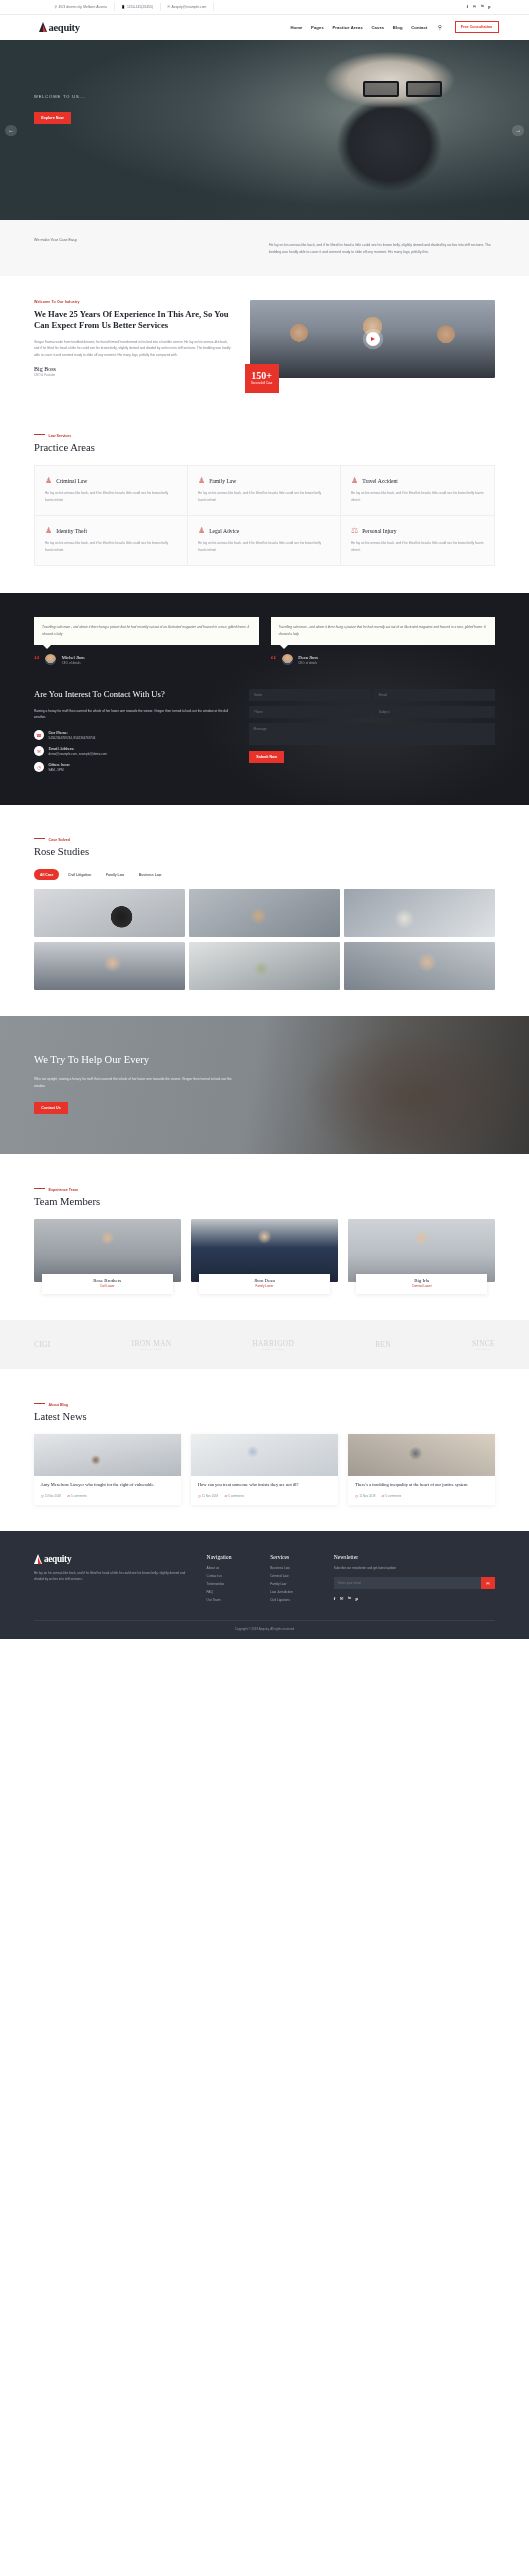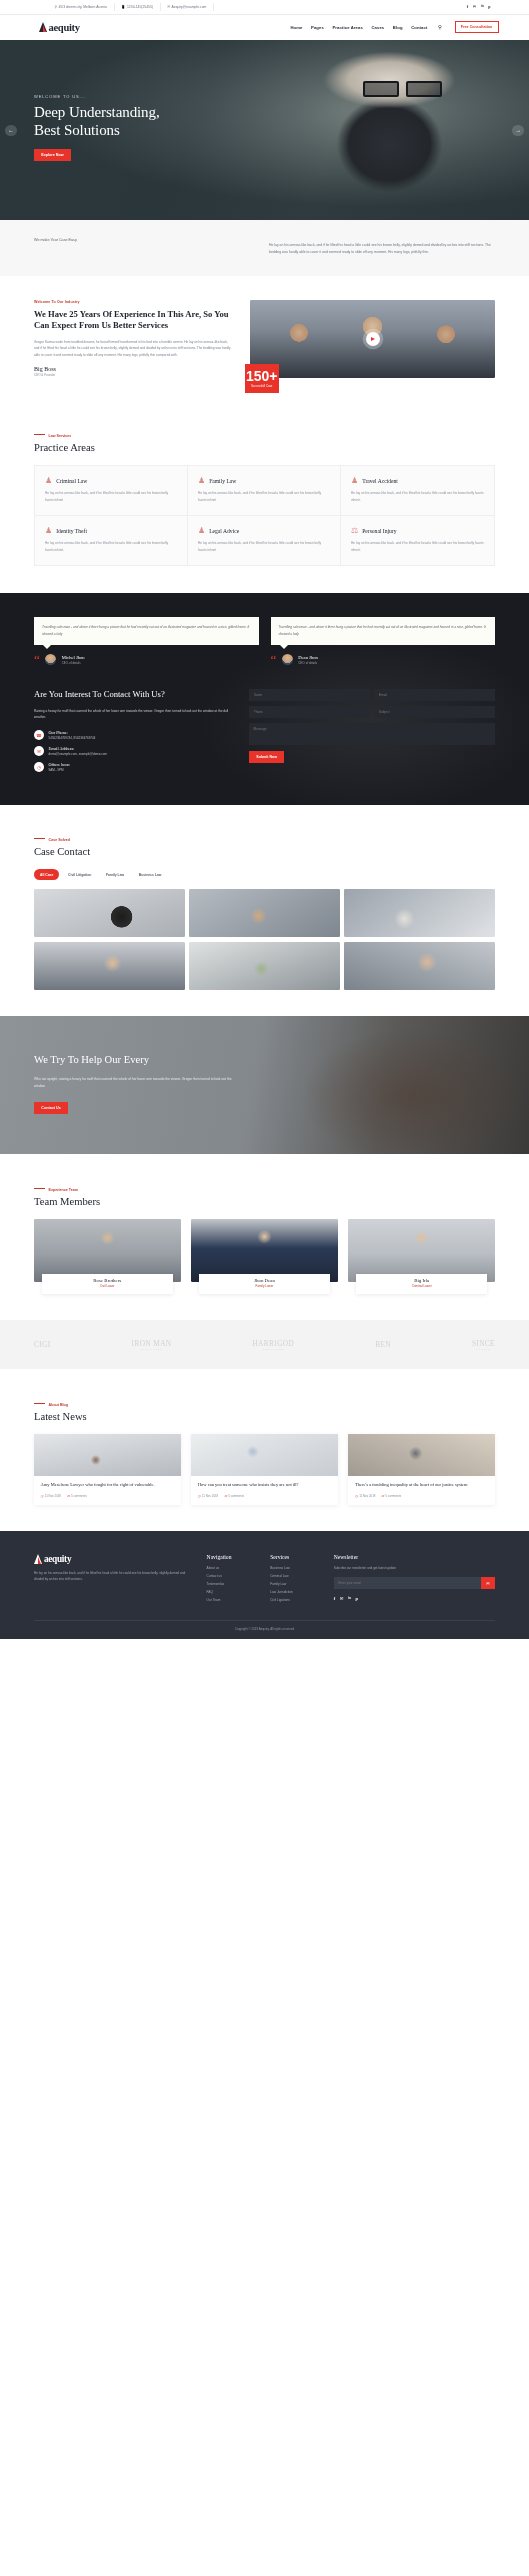--- a/index.html
+++ b/index.html
@@ -129,21 +129,21 @@
     width:14px; height:14px; border-radius:50%; background:#fff;
     display:flex; align-items:center; justify-content:center; cursor:pointer;
     box-shadow:0 0 0 3.3px rgba(255,255,255,.25);
   }
   .play:after { content:""; border-left:4px solid #e8332a; border-top:2.6px solid transparent; border-bottom:2.6px solid transparent; margin-left:1.3px;}
   .badge {
     position:absolute; left:-5.3px; bottom:-14.6px; width:34px; height:29px;
     background:#e8332a; color:#fff; display:flex; flex-direction:column;
     align-items:center; justify-content:center; gap:1.3px;
   }
-  .badge-num { font-family:Liberation Sans, sans-serif; font-size:14px; font-weight:700; }
+  .badge-num { font-family:Liberation Serif, serif; font-size:10px; font-weight:700; }
   .badge-lbl { font-size:2.8px; line-height:1.4; text-align:center; }
 
   
   .section { padding:26.5px 34px; background:#fff; }
   .sec-head { margin-bottom:12px; }
   .dashline { display:inline-block; width:10.6px; height:0.7px; background:#c0392f; vertical-align:middle; margin-right:4px;}
   .sec-eyebrow { font-size:3.6px; font-weight:700; color:#c0392f; }
   .sec-title { font-family:"Liberation Serif",serif; font-size:10.6px; color:#20252f; margin-top:3.3px; font-weight:400;}
   .pa-grid {
     display:grid; grid-template-columns:repeat(3,1fr); border:0.7px solid #efefef;
@@ -321,24 +321,20 @@
     <span class="search-ic">⚲</span>
     <button class="btn-consult">Free Consultation</button>
   </div>
 </div>
 
 <div class="hero">
   <div class="figure"></div>
   <div class="glasses"></div>
   <div class="hero-inner">
     <div class="hero-eyebrow">WELCOME TO US...</div>
-    <div class="hero-title serif">
-      <div>Deep Understanding,</div>
-      <div>Best Solutions</div>
-    </div>
     <button class="btn-red">Explore Now</button>
   </div>
   <div class="arrow l">←</div>
   <div class="arrow r">→</div>
 </div>
 
 <div class="band">
   <div class="band-left">
     <div class="eyebrow-dark">We make Your Case Easy</div>
   </div>
@@ -478,21 +474,21 @@
       </div>
       <textarea class="f-ta" placeholder="Message" style=""></textarea>
       <button class="btn-submit">Submit Now</button>
     </div>
   </div>
 </div>
 
 <div class="section">
   <div class="sec-head">
     <div><span class="dashline"></span><span class="sec-eyebrow">Case Solved</span></div>
-    <div class="sec-title">Case Contact</div>
+    <div class="sec-title">Rose Studies</div>
   </div>
   <div class="filters">
     <span class="filter on">All Case</span>
     <span class="filter">Civil Litigation</span>
     <span class="filter">Family Law</span>
     <span class="filter">Business Law</span>
   </div>
   <div class="cs-grid">
     <div class="cs-img cs1"></div>
     <div class="cs-img cs2"></div>

